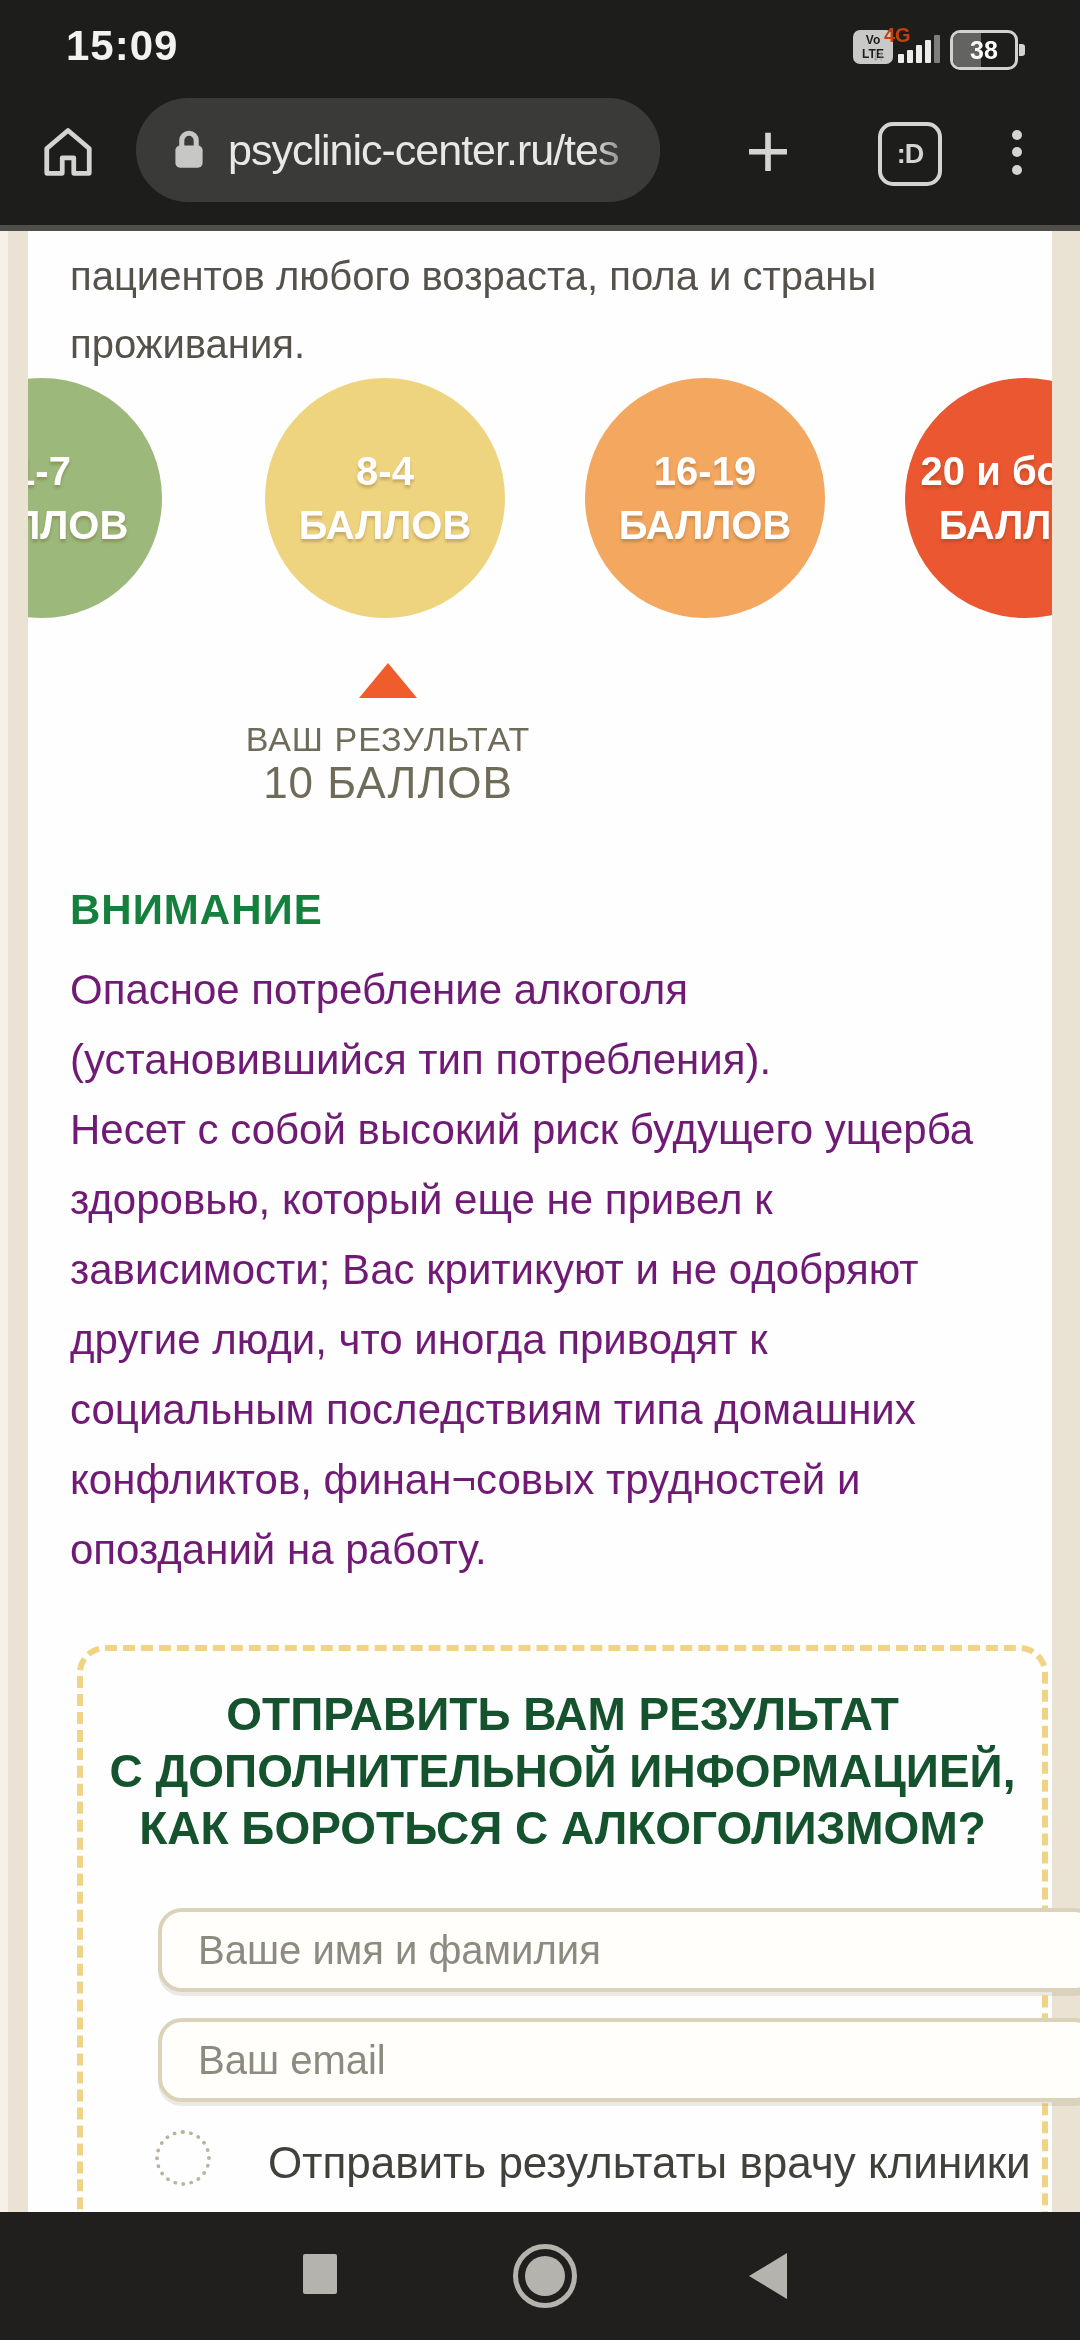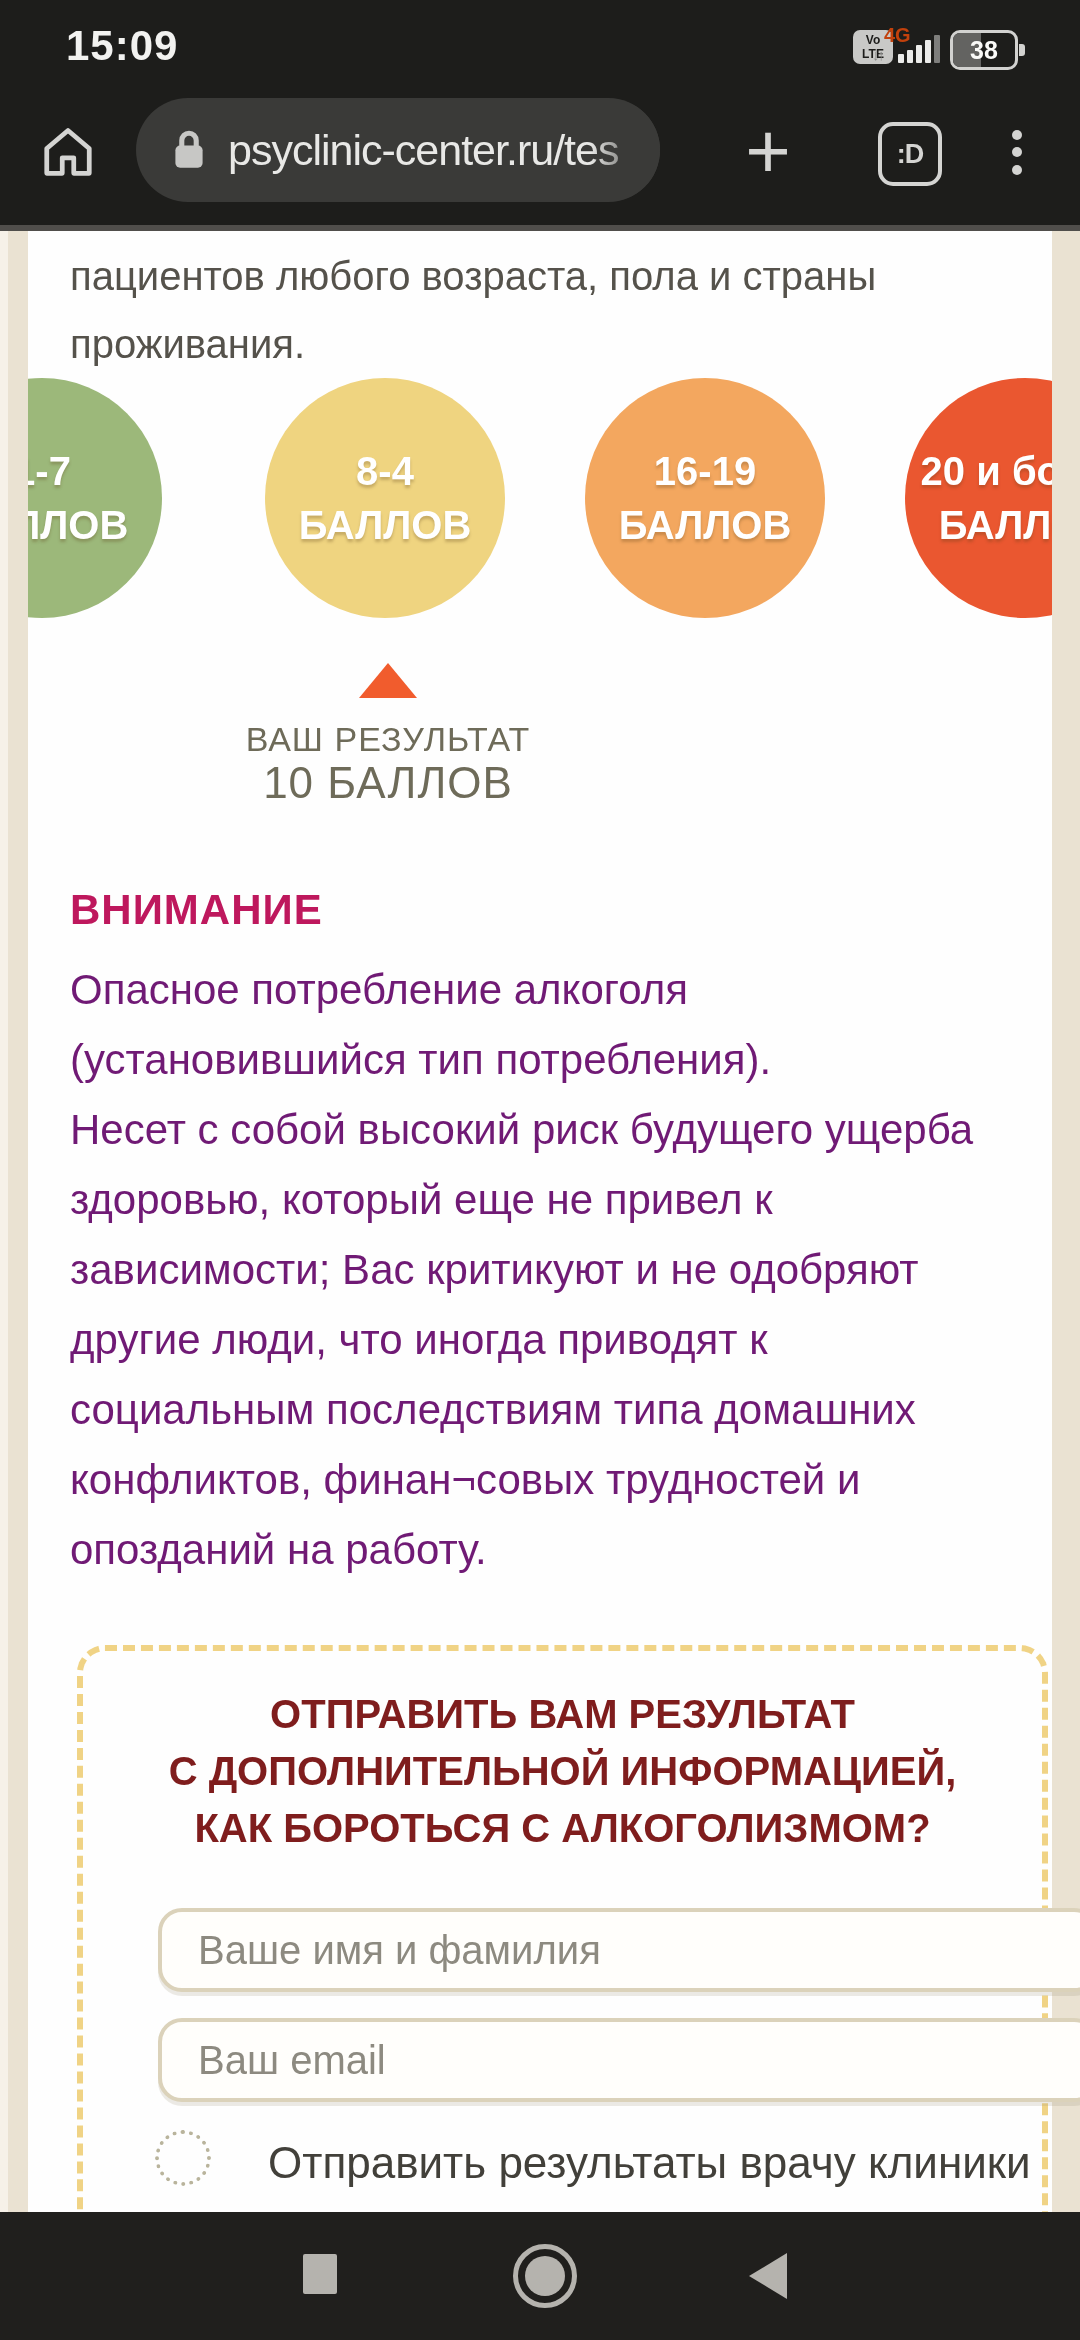--- a/index.html
+++ b/index.html
@@ -58,21 +58,21 @@
   .result-label{position:absolute;left:88px;top:720px;width:600px;text-align:center;
     font-size:34px;color:#6e6b59;letter-spacing:1px;}
   .result-value{position:absolute;left:88px;top:758px;width:600px;text-align:center;
     font-size:44px;font-weight:normal;color:#6e6b59;letter-spacing:1px;}
   .warning-heading{position:absolute;left:70px;top:886px;font-size:42px;font-weight:bold;color:#eccf79;letter-spacing:1px;}
   .warning-text{position:absolute;left:70px;top:955px;width:960px;font-size:42px;line-height:70px;
     color:#701a75;white-space:pre-line;}
   .form-box{position:absolute;left:77px;top:1645px;width:959px;height:660px;
     border:6px dashed #f0d385;border-radius:28px;}
   .form-heading{position:absolute;left:77px;top:1686px;width:971px;text-align:center;
-    font-size:40px;line-height:57px;font-weight:bold;color:#7f1d1d;white-space:pre-line;}
+    font-size:46px;line-height:57px;font-weight:bold;color:#14532d;white-space:pre-line;}
   .text-input{position:absolute;left:158px;width:940px;height:84px;box-sizing:border-box;
     border:4px solid #dbd2ba;border-radius:24px;background:#fffefb;outline:none;
     font-family:"Liberation Sans",sans-serif;font-size:40px;color:#55524b;padding:0 36px;
     box-shadow:0 4px 0 rgba(150,140,110,0.18);}
   .text-input::placeholder{color:#8d8a80;}
   .input-name{top:1908px;} .input-email{top:2018px;}
   .radio-circle{position:absolute;left:155px;top:2130px;width:56px;height:56px;border-radius:50%;
     border:4px dotted #b9b49c;box-sizing:border-box;background:transparent;}
   .radio-label{position:absolute;left:268px;top:2138px;font-size:44px;color:#42403a;white-space:nowrap;}
   
@@ -161,21 +161,21 @@
     <div class="circle c4" style="background-color: rgb(234, 87, 48);">
       <span>20 и более</span>
       <span>БАЛЛОВ</span>
     </div>
   </div>
 
   <div class="pointer" style="border-bottom-color: rgb(241, 92, 45);"></div>
   <div class="result-label">ВАШ РЕЗУЛЬТАТ</div>
   <div class="result-value">10 БАЛЛОВ</div>
 
-  <div class="warning-heading" style="color: #be185d; text-align: right;">ВНИМАНИЕ</div>
+  <div class="warning-heading" style="color: #15803d; text-align: right;">ВНИМАНИЕ</div>
   <div class="warning-text">Опасное потребление алкоголя
 (установившийся тип потребления).
 Несет с собой высокий риск будущего ущерба
 здоровью, который еще не привел к
 зависимости; Вас критикуют и не одобряют
 другие люди, что иногда приводят к
 социальным последствиям типа домашних
 конфликтов, финан¬совых трудностей и
 опозданий на работу.</div>
 

